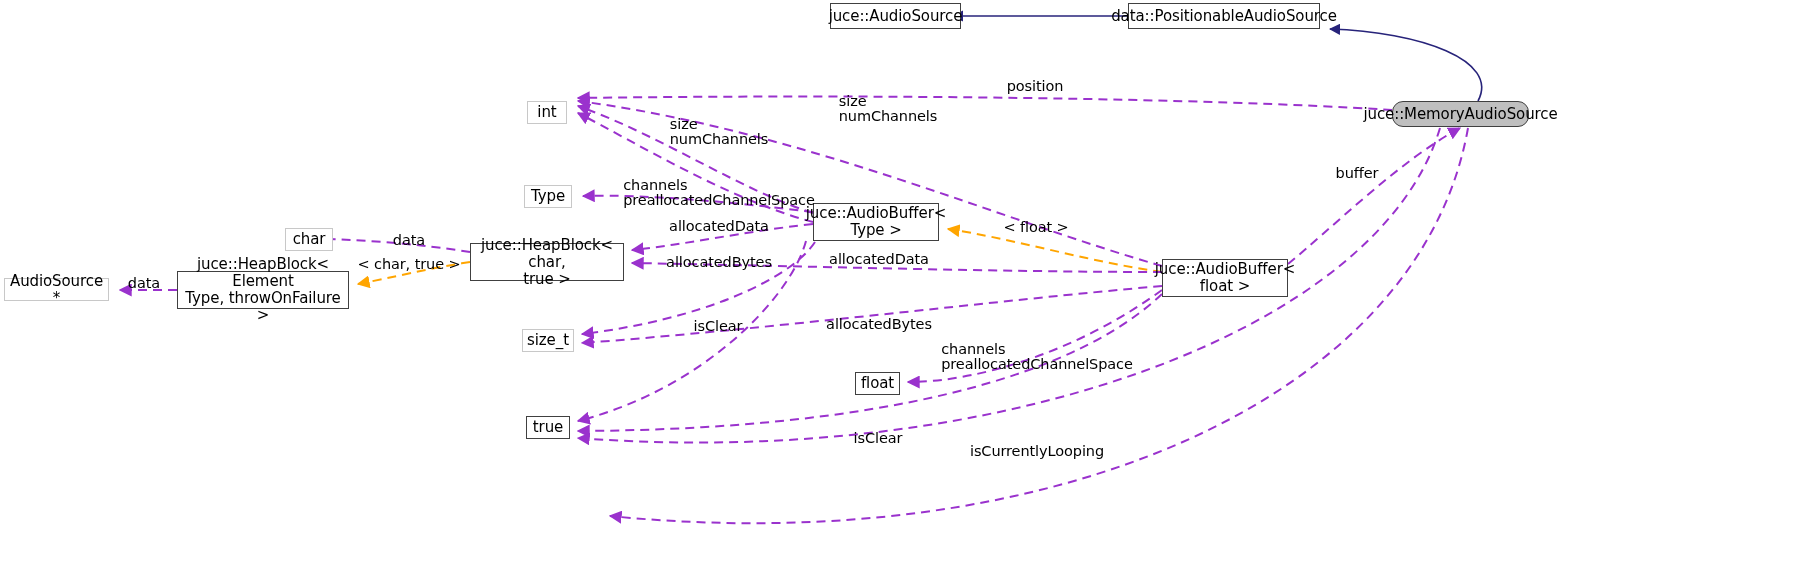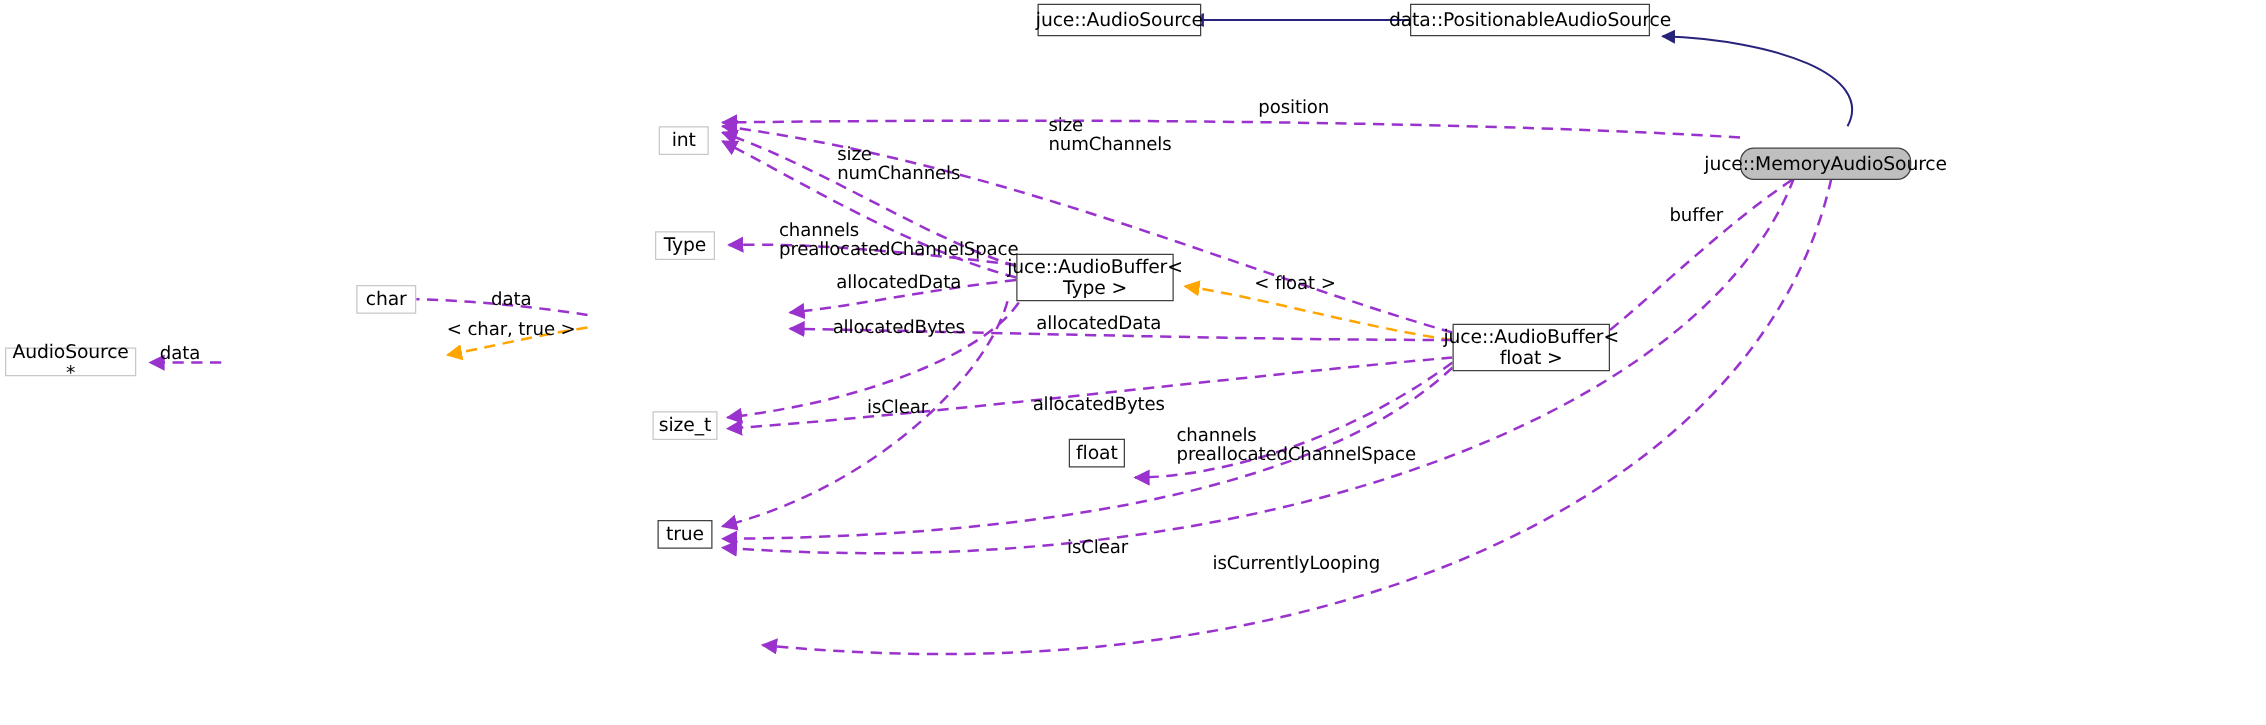--- a/index.html
+++ b/index.html
@@ -124,41 +124,45 @@
       <path d="M 1440 128 C 1380 330 1000 470 578 438" marker-end="url(#arrow-purple)"></path>
 
       <path d="M 1468 128 C 1420 400 1050 560 610 516" marker-end="url(#arrow-purple)"></path>
     </g>
   </svg>
 
   <div class="node bold" style="left:830px; top:3px; width:131px; height:26px;">juce::AudioSource</div>
 
   <div class="node bold" style="left:1128px; top:3px; width:192px; height:26px;">data::PositionableAudioSource</div>
 
-  <div class="node current" style="left:1392px; top:118px; width:137px; height:26px;border-radius:11px;">juce::MemoryAudioSource</div>
+  <div class="node current" style="left:1392px; top:101px; width:137px; height:26px;border-radius:11px;">juce::MemoryAudioSource</div>
 
   <div class="node thin" style="left:527px; top:89px; width:40px; height:23px;margin-top:12px;">int</div>
 
   <div class="node thin" style="left:524px; top:185px; width:48px; height:23px;">Type</div>
 
   <div class="node thin" style="left:237px; top:228px; width:48px; height:23px;margin-left:48px;">char</div>
 
   <div class="node thin" style="left:4px; top:278px; width:105px; height:23px;">AudioSource *</div>
 
-
+  <div class="node bold" style="left:177px; top:271px; width:172px; height:38px;">juce::HeapBlock&lt; Element
+Type, throwOnFailure &gt;</div>
+
+  <div class="node bold" style="left:470px; top:243px; width:154px; height:38px;">juce::HeapBlock&lt; char,
+true &gt;</div>
 
   <div class="node bold" style="left:813px; top:203px; width:126px; height:38px;">juce::AudioBuffer&lt;
 Type &gt;</div>
 
   <div class="node bold" style="left:1162px; top:259px; width:126px; height:38px;">juce::AudioBuffer&lt;
 float &gt;</div>
 
   <div class="node thin" style="left:522px; top:329px; width:52px; height:23px;">size_t</div>
 
-  <div class="node bold" style="left:855px; top:351px; width:45px; height:23px;">float</div>
+  <div class="node bold" style="left:855px; top:372px; width:45px; height:23px;">float</div>
 
   <div class="node bold" style="left:526px; top:416px; width:44px; height:23px;">true</div>
 
   <div class="edge-label" style="left:1035px; top:79px;">position</div>
 
   <div class="edge-label" style="left:888px; top:94px;">size
 numChannels</div>
 
   <div class="edge-label" style="left:719px; top:117px;">size
 numChannels</div>

